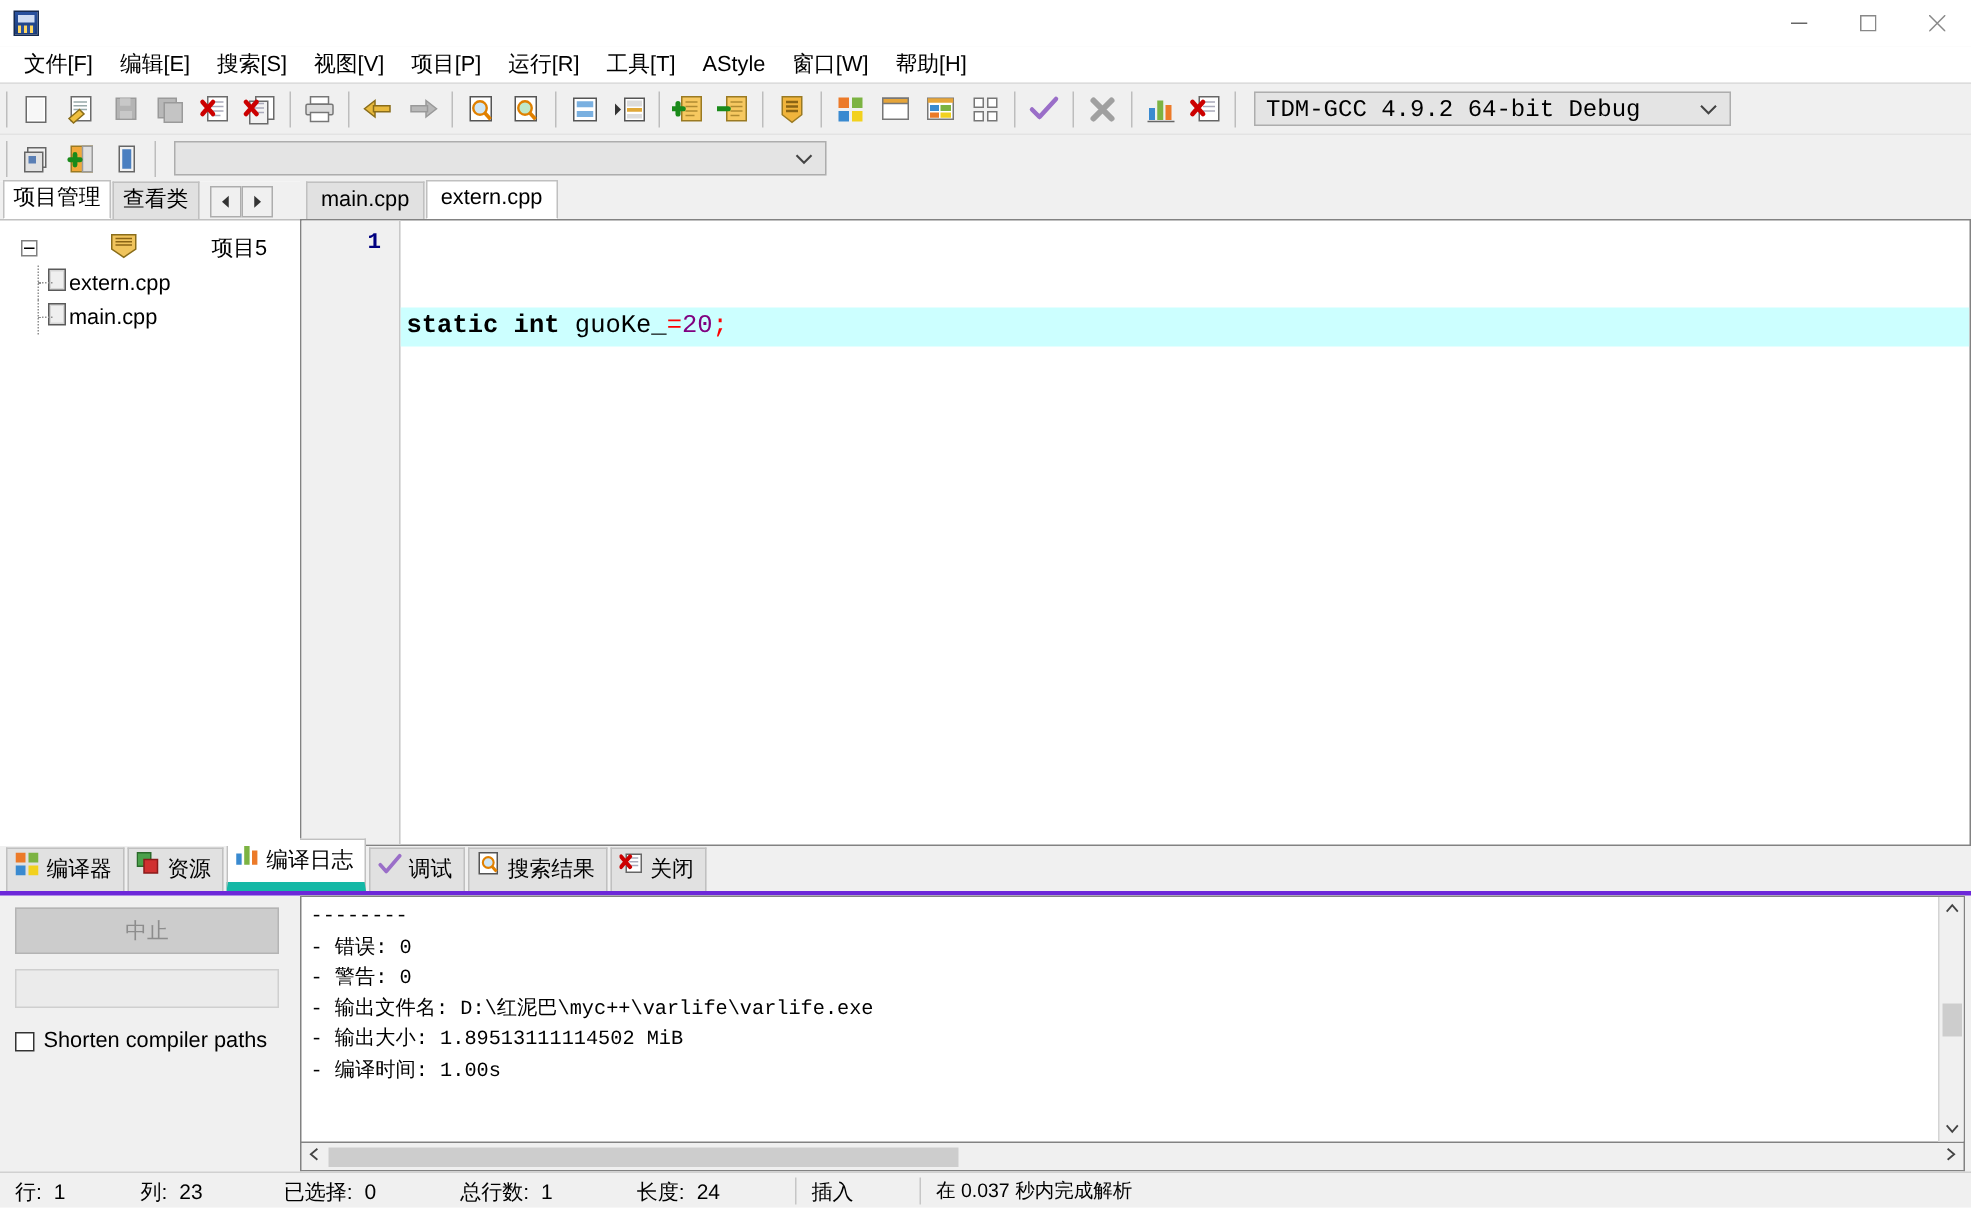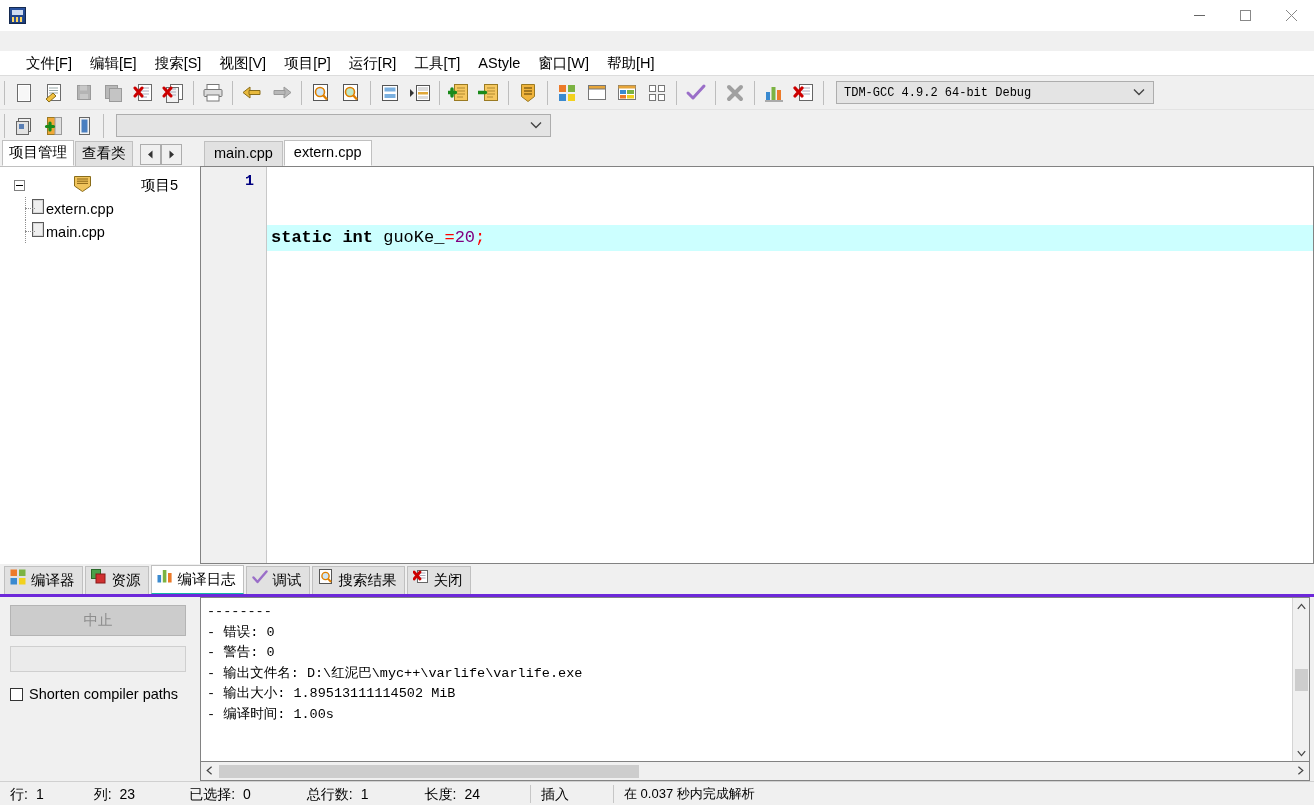--- a/index.html
+++ b/index.html
@@ -37,21 +37,21 @@
   .win-btns { position:absolute; right:0; top:0; height:31px; display:flex; }
   .win-btn {
     width: 46px; height: 31px; display:flex; align-items:center; justify-content:center;
     color:#555;
   }
   .win-btn svg { display:block; }
 
   
   .menubar {
     height: 24px; flex: 0 0 24px; display:flex; align-items:center;
-    background:#ffffff; padding-left: 17px; font-size: 14.5px; color:#000;margin-top:20px;
+    background:#ffffff; padding-left: 7px; font-size: 14.5px; color:#000;
   }
   .menu-item { padding: 0 9px; line-height: 24px; white-space:nowrap; cursor:default; }
 
   
   .toolbar {
     background: #f0f0f0; display:flex; align-items:center;
     border-top: 1px solid #dcdcdc;
   }
   .tb1 { height: 34px; flex: 0 0 34px; }
   .tb2 { height: 32px; flex: 0 0 32px; border-top:1px solid #e3e3e3; }
@@ -61,21 +61,21 @@
   }
   .tb-btn {
     width: 30px; height: 28px; display:flex; align-items:center; justify-content:center;
     cursor:default; border: 1px solid transparent;
   }
   .tb-btn svg { display:block; }
 
   
   .combo {
     height: 23px; background:#e4e4e4; border:1px solid #adadad;
-    display:flex; align-items:center; font-size: 12px; color:#000;
+    display:flex; align-items:center; font-size: 16px; color:#000;
     font-family: "Liberation Mono", monospace; padding-left: 7px; position:relative;
   }
   .combo .arrow { position:absolute; right:8px; top:50%; transform:translateY(-50%); }
   .combo-compiler { width: 318px; margin-left: 8px; }
   .combo-globals  { width: 435px; margin-left: 10px; }
   .combo-members  { width: 435px; margin-left: 8px; }
 
   
   .main { flex: 1 1 auto; display:flex; min-height:0; background:#f0f0f0; }
 
@@ -136,21 +136,21 @@
   .tok-op { color:#ff0000; }
   .tok-num{ color:#800080; }
 
   
   .bottom { flex:0 0 217px; display:flex; flex-direction:column; background:#f0f0f0; }
   .bp-tabs { height:30px; display:flex; align-items:flex-end; padding-left:4px; background:#f0f0f0; }
   .bp-tab {
     font-size:14.5px; line-height:22px; padding:2px 7px 3px 5px; display:flex; align-items:center; gap:5px;
     background:#e1e1e1; border:1px solid #c0c0c0; border-bottom:none; margin-right:2px; color:#000;
   }
-  .bp-tab.active { background:#ffffff; border-bottom:1px solid #14b8a6; }
+  .bp-tab.active { background:#ffffff; border-bottom:6px solid #14b8a6; }
   .bp-body { flex:1 1 auto; display:flex; border-top:3px solid #6d28d9; background:#f0f0f0; min-height:0;}
   .bp-left { width:200px; flex:0 0 200px; padding:8px 10px 0 10px; }
   .btn-abort {
     width:176px; height:31px; background:#cccccc; border:1px solid #b4b4b4;
     color:#8d8d8d; font-size:14.5px; display:flex; align-items:center; justify-content:center;
   }
   .prog {
     width:176px; height:26px; background:#ebebeb; border:1px solid #cfcfcf; margin-top:10px;
   }
   .chkrow { display:flex; align-items:center; margin-top:14px; }

